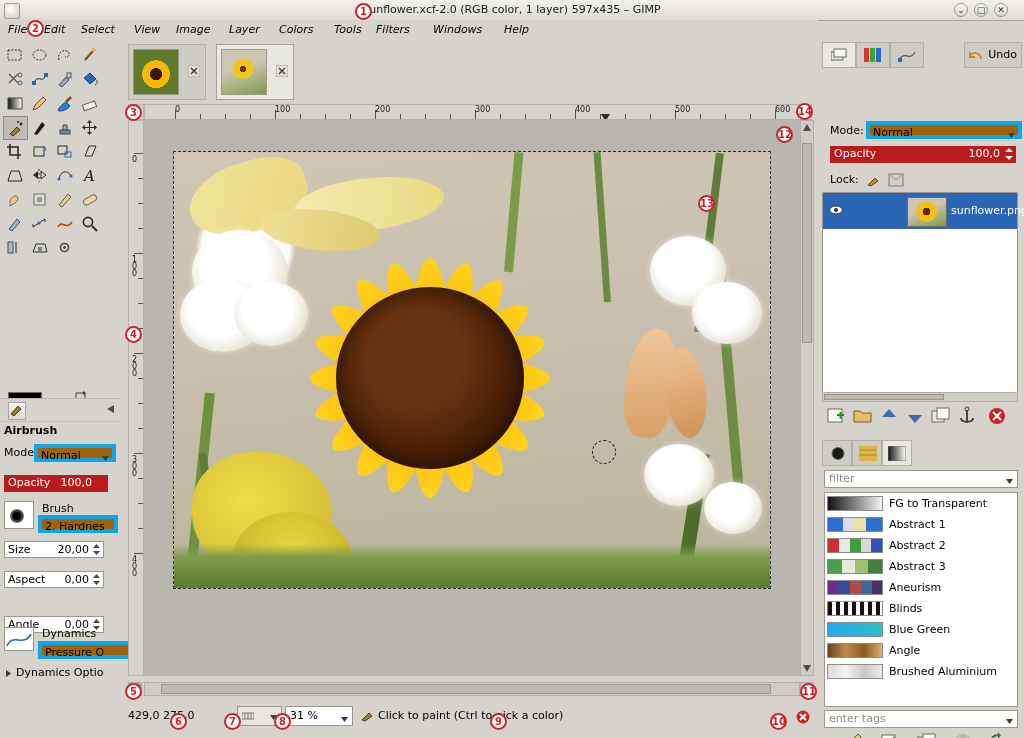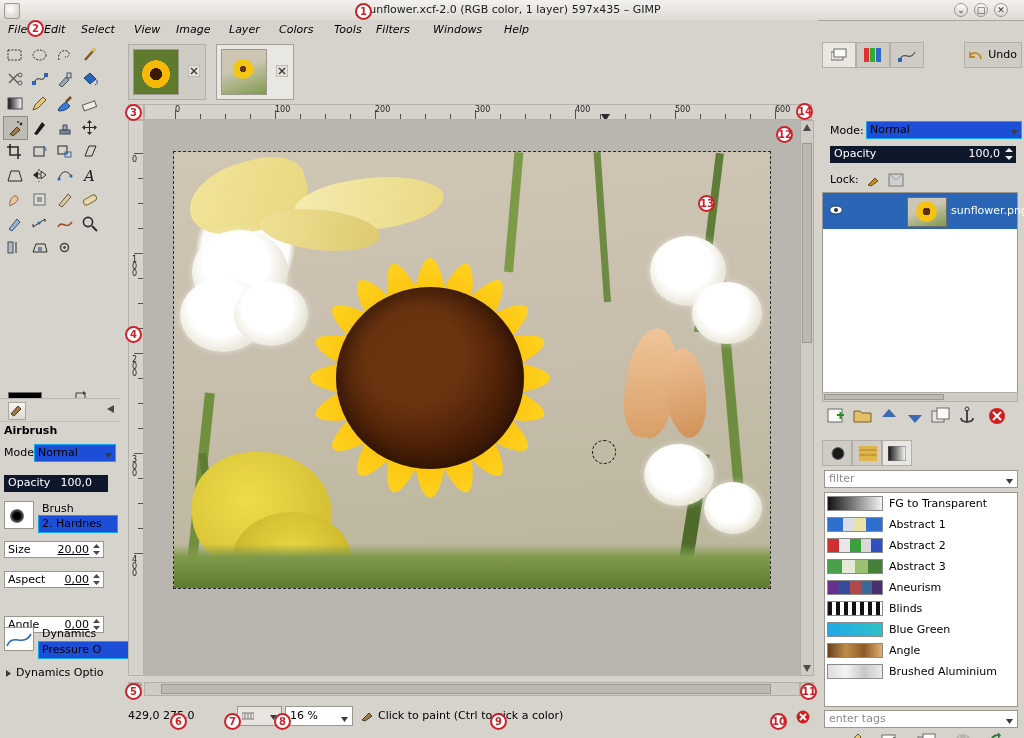--- a/index.html
+++ b/index.html
@@ -80,36 +80,36 @@
   }
   .dockhdr .tabico{
     position:absolute;left:8px;top:3px;width:16px;height:16px;
     background:linear-gradient(#f7f6f3,#ddd9d2);border:1px solid #a9a5a0;
   }
   .dockhdr .arrow{position:absolute;right:4px;top:5px;width:10px;height:10px;}
   .optTitle{position:absolute;left:4px;top:25px;font-weight:bold;font-size:11px;}
   .row{position:absolute;left:0;width:120px;height:22px;}
   .lbl{position:absolute;font-size:11px;}
   .combo{
-    position:absolute;height:18px;background:#1d4ed8;border:1px solid #0ea5e9;
+    position:absolute;height:18px;background:#a16207;border:4px solid #0ea5e9;
     box-sizing:border-box;font-size:11px;line-height:16px;padding-left:3px;
   }
   .combo .ca{position:absolute;right:2px;top:4px;width:9px;height:9px;}
   .slider{
-    position:absolute;height:17px;background:#0f172a;color:#fff;font-size:11px;
+    position:absolute;height:17px;background:#b91c1c;color:#fff;font-size:11px;
     box-sizing:border-box;
   }
   .slider .snm{position:absolute;left:4px;top:1px;color:#fff;}
   .slider .sval{position:absolute;right:16px;top:1px;color:#fff;}
   .spin{
     position:absolute;height:17px;background:#fff;border:1px solid #9b978f;
     box-sizing:border-box;font-size:11px;
   }
   .spin .snm{position:absolute;left:3px;top:1px;}
-  .spin .sval{position:absolute;right:14px;top:1px;text-decoration:underline;}
+  .spin .sval{position:absolute;right:14px;top:1px;}
   .spin .updn{position:absolute;right:1px;top:1px;width:11px;height:13px;}
   .brushbox{
     position:absolute;left:4px;top:0;width:30px;height:28px;background:#fff;
     border:1px solid #9b978f;box-sizing:border-box;
   }
   .brushbox .dot{
     position:absolute;left:5px;top:7px;width:14px;height:14px;border-radius:7px;
     background:radial-gradient(circle,#000 35%,#777 70%,#e8e8e8 100%);
   }
   .dynbox{
@@ -856,21 +856,21 @@
             <path d="M3 3 V9 M6 3 V9 M9 3 V9" stroke="#7a7a7a"></path>
           </svg>
       </div>
       <div style="position:absolute;right:3px;top:5px;width:9px;height:9px">
         <svg width="9" height="9">
             <path d="M1 2 L8 2 L4.5 7 Z" fill="#3a3a3a"></path>
           </svg>
       </div>
     </div>
     <div class="zoomcombo">
-      <span>16 %</span>
+      <span>31 %</span>
       <span style="position:absolute;right:3px;top:5px;width:9px;height:9px">
         <svg width="9" height="9">
             <path d="M1 2 L8 2 L4.5 7 Z" fill="#3a3a3a"></path>
           </svg>
       </span>
     </div>
     <div class="sbicon">
       <svg width="14" height="14">
           <path d="M2 12 L9 5 L12 8 L5 13 Z" fill="#9a7b46" stroke="#4b3a1d"></path>
         </svg>

